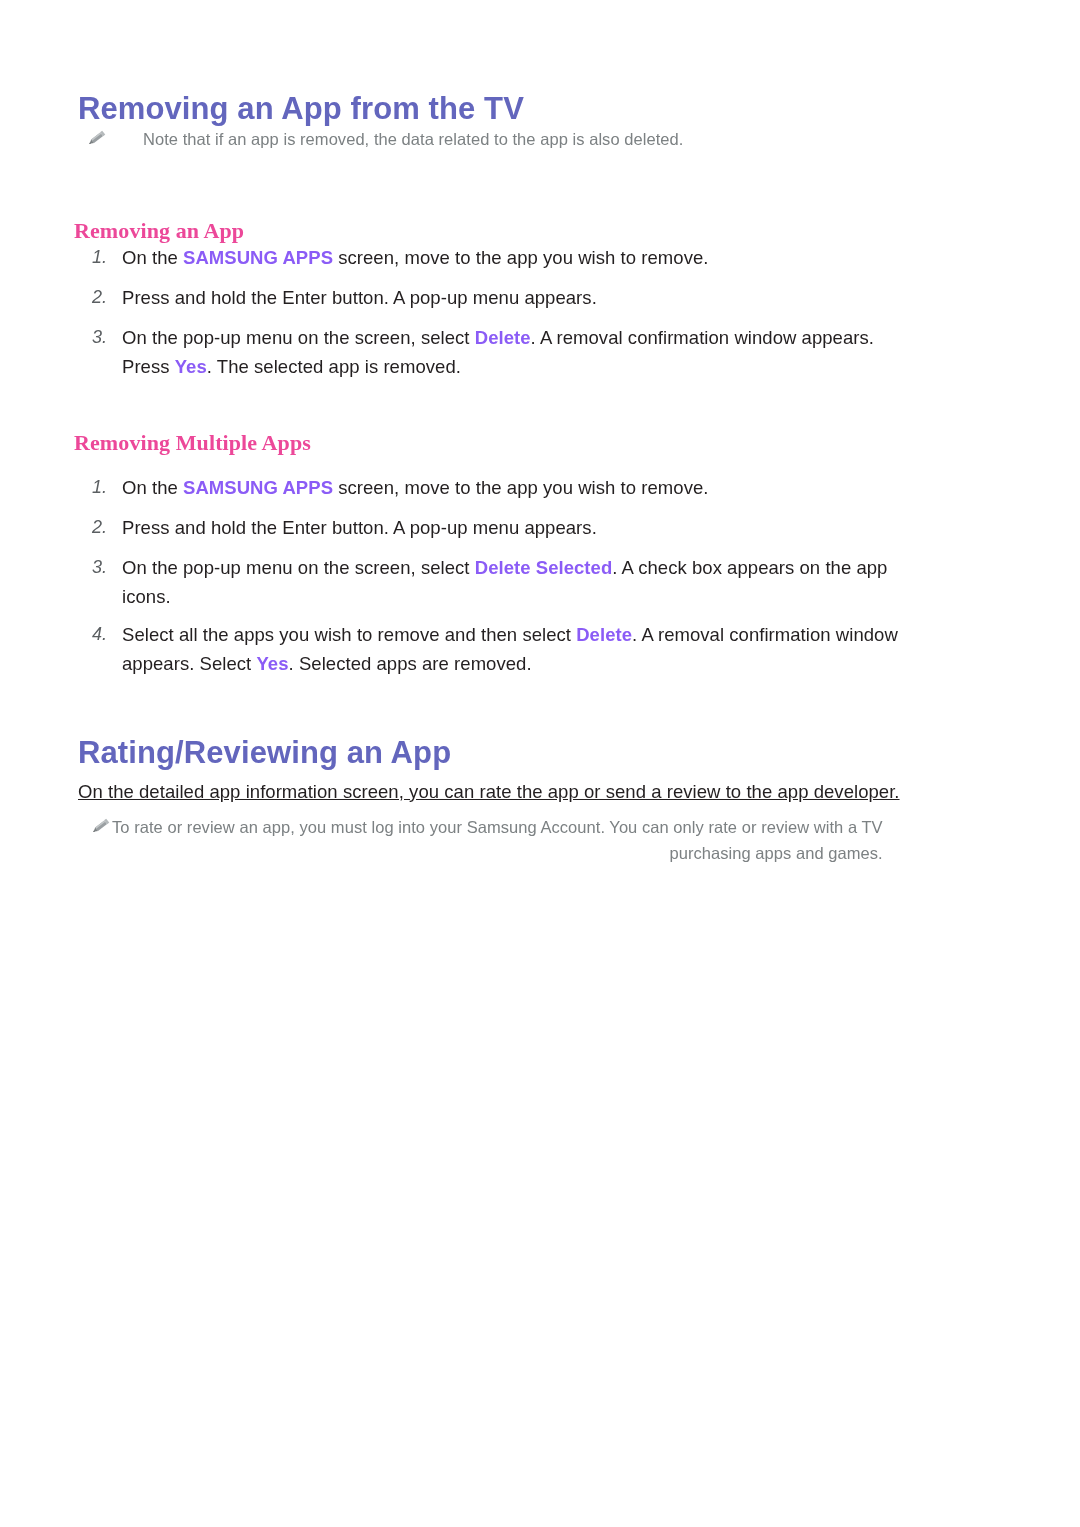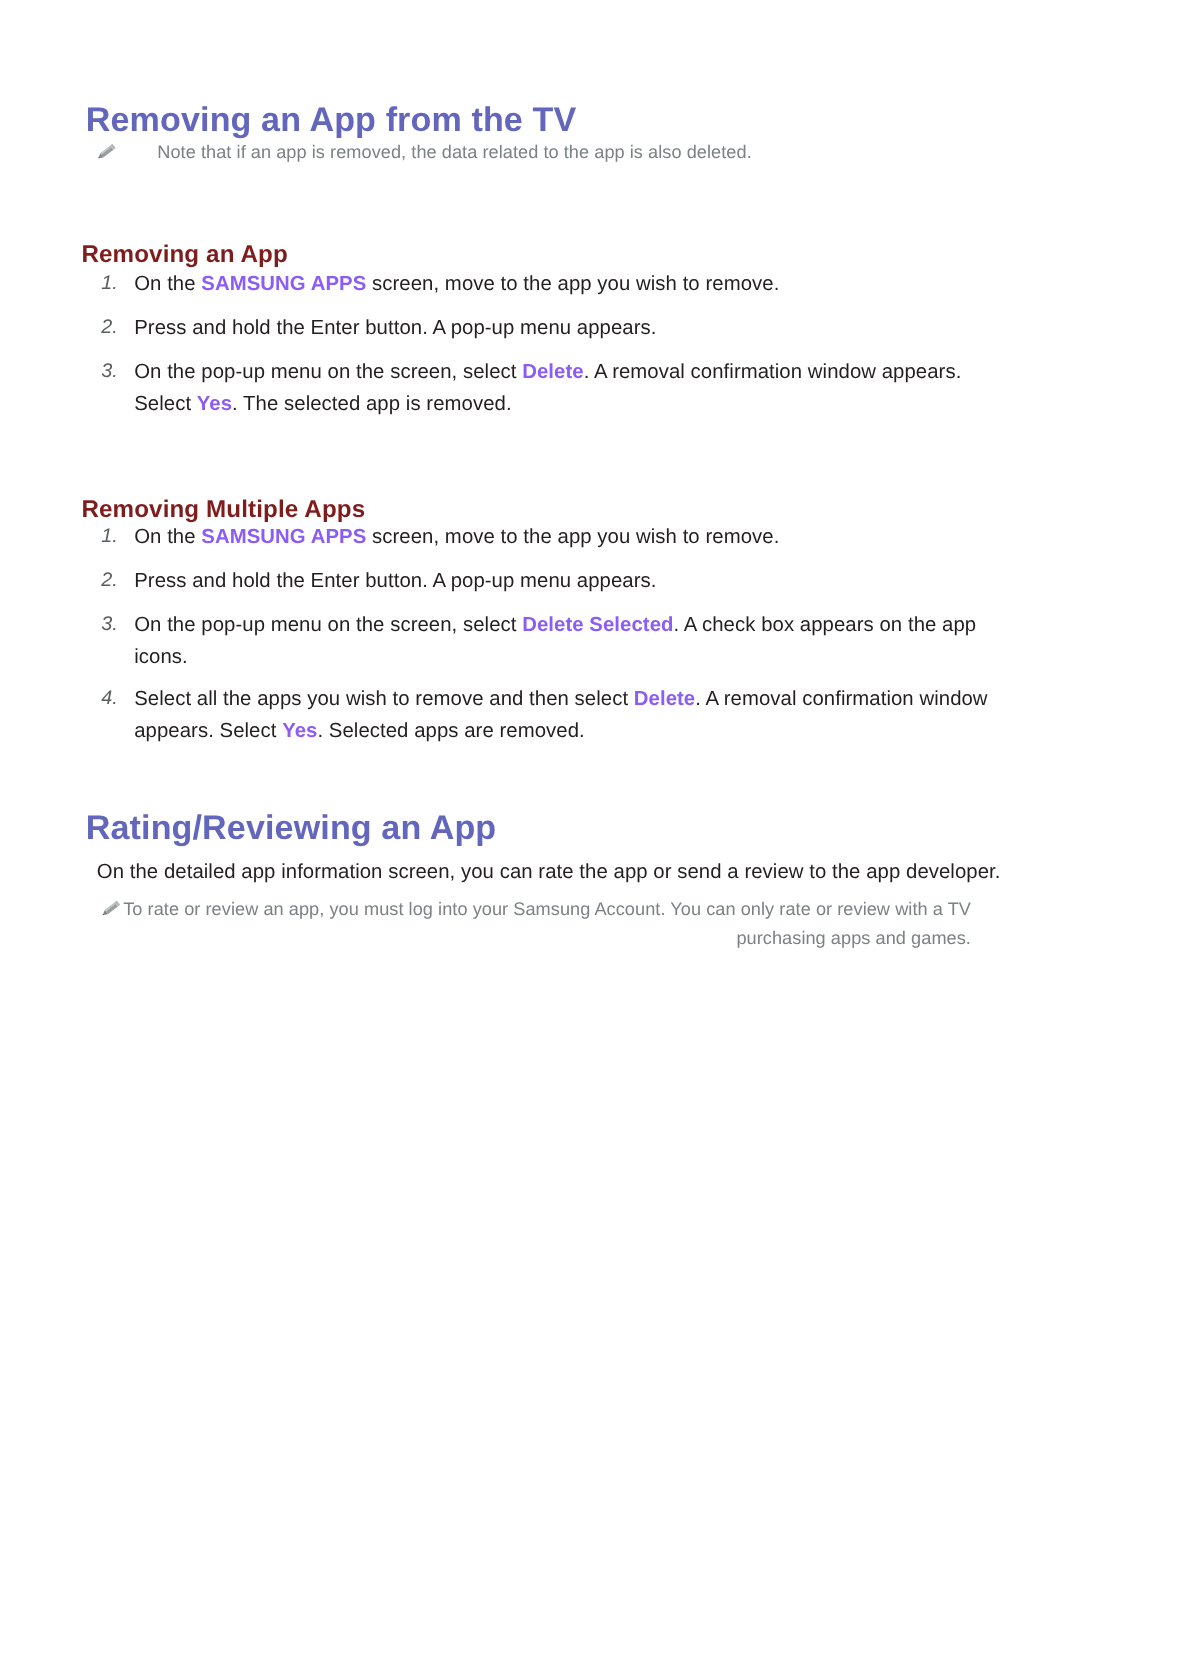--- a/index.html
+++ b/index.html
@@ -30,25 +30,25 @@
     font-family: "Liberation Sans", sans-serif;
     font-weight: bold;
     font-size: 31px;
     letter-spacing: 0.1px;
     color: #6366bd;
     white-space: nowrap;
   }
   .h2 {
     position: absolute;
     left: 74px;
-    font-family: Liberation Sans, sans-serif;
+    font-family: Liberation Serif, serif;
     font-weight: bold;
     font-size: 22px;
     letter-spacing: 0.1px;
-    color: #7f1d1d;
+    color: #ec4899;
     white-space: nowrap;
   }
 
   
   .note {
     position: absolute;
     display: flex;
     align-items: flex-start;
   }
   .note-icon {
@@ -92,26 +92,27 @@
   .step-body .l2 { display: block; }
 
   .accent {
     color: #8b5cf6;
     font-weight: bold;
   }
 
   
   .para {
     position: absolute;
-    left: 88px;
+    left: 78px;
     font-size: 18.5px;
     line-height: 29px;
     color: #231f20;
     letter-spacing: 0.05px;
     white-space: nowrap;
+    text-decoration: underline;
   }
 </style>
 </head>
 <body>
 
 <div class="page">
 
   <h1 class="h1" style="top:70px;">Removing an App from the TV</h1>
 
   <div class="note" style="top:126px; left:86px; width:900px;gap:31px;">
@@ -138,24 +139,24 @@
     <span class="step-body"><span>On the </span><span class="accent">SAMSUNG APPS</span><span> screen, move to the app you wish to remove.</span></span>
   </div>
 
   <div class="step" style="top:283px; left:86px; width:940px;">
     <span class="step-num">2.</span>
     <span class="step-body"><span>Press and hold the Enter button. A pop-up menu appears.</span></span>
   </div>
 
   <div class="step" style="top:323px; left:86px; width:940px;">
     <span class="step-num">3.</span>
-    <span class="step-body"><span>On the pop-up menu on the screen, select </span><span class="accent">Delete</span><span>. A removal confirmation window appears.</span><span class="l2"><span>Select </span><span class="accent">Yes</span><span>. The selected app is removed.</span></span></span>
+    <span class="step-body"><span>On the pop-up menu on the screen, select </span><span class="accent">Delete</span><span>. A removal confirmation window appears.</span><span class="l2"><span>Press </span><span class="accent">Yes</span><span>. The selected app is removed.</span></span></span>
   </div>
 
-  <h2 class="h2" style="top:432px;">Removing Multiple Apps</h2>
+  <h2 class="h2" style="top:412px;">Removing Multiple Apps</h2>
 
   <div class="step" style="top:473px; left:86px; width:940px;">
     <span class="step-num">1.</span>
     <span class="step-body"><span>On the </span><span class="accent">SAMSUNG APPS</span><span> screen, move to the app you wish to remove.</span></span>
   </div>
 
   <div class="step" style="top:513px; left:86px; width:940px;">
     <span class="step-num">2.</span>
     <span class="step-body"><span>Press and hold the Enter button. A pop-up menu appears.</span></span>
   </div>

